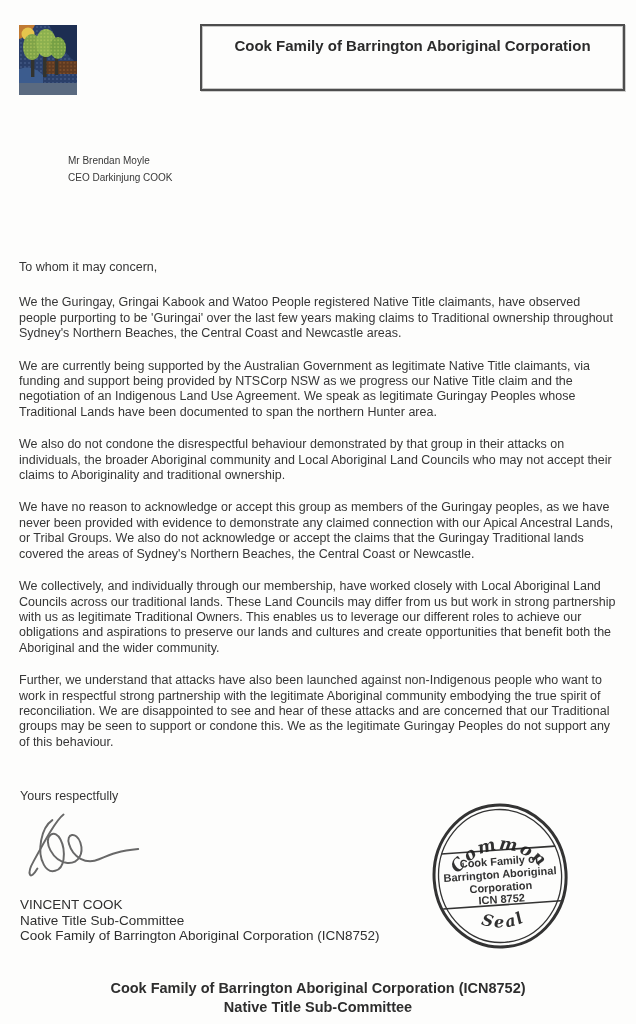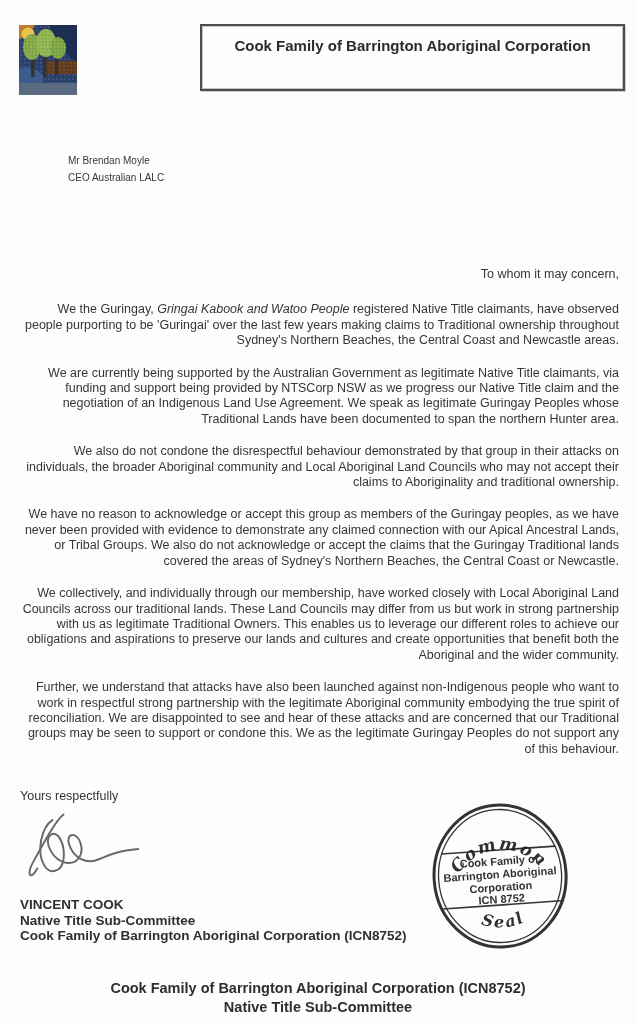--- a/index.html
+++ b/index.html
@@ -14,28 +14,28 @@
     position:absolute;left:200px;top:24px;width:425px;height:67px;
     box-sizing:border-box;border:2px solid #4d4d4d;
     box-shadow:inset 0 0 0 1px rgba(130,130,130,.45), 1px 1px 0 rgba(120,120,120,.35);
     text-align:center;padding-top:10px;
     font-weight:bold;font-size:15px;line-height:19px;color:#2b2b2b;
   }
   
   .recipient{position:absolute;left:68px;top:152px;font-size:10px;line-height:17px;color:#383838;}
   
   .body{position:absolute;left:19px;top:252px;width:600px;font-size:12.5px;line-height:15.4px;color:#363636;}
-  .body p{margin:15px 0 17px 0;text-align:right;}
+  .body p{margin:8px 0 17px 0;}
   .body p.salutation{margin-bottom:20px;}
-  .italic{font-style:italic;}
+  .italic{}
   
   .closing{position:absolute;left:20px;top:789px;font-size:13px;color:#363636;}
   .valediction{font-size:12.5px;}
   .signature{display:block;margin:4px 0 0 0;width:130px;height:84px;}
-  .sign-block{margin-top:6px;font-weight:bold;font-size:13.5px;line-height:15.6px;color:#2f2f2f;}
+  .sign-block{margin-top:6px;font-weight:normal;font-size:13.5px;line-height:15.6px;color:#2f2f2f;}
   
   .seal{position:absolute;left:428px;top:797px;width:144px;height:156px;transform:rotate(-4deg);}
   .seal-blackletter{font-family:"DejaVu Serif",serif;font-weight:bold;font-style:italic;letter-spacing:2px;}
   .seal-sans{font-family:"Liberation Sans",sans-serif;font-weight:600;}
   
   .footer{position:absolute;left:0;top:979px;width:100%;text-align:center;
     font-weight:bold;font-size:14.5px;line-height:18.5px;color:#2e2e2e;}
 </style>
 </head>
 <body>
@@ -73,21 +73,21 @@
     <ellipse cx="39" cy="23" rx="8" ry="11" fill="#76a045"></ellipse>
     <ellipse cx="39" cy="23" rx="8" ry="11" fill="url(#dotsGreen)"></ellipse>
   </svg>
 
   <div class="title-box">
     <div>Cook Family of Barrington Aboriginal Corporation</div>
   </div>
 
   <div class="recipient">
     <div>Mr Brendan Moyle</div>
-    <div>CEO Australian LALC</div>
+    <div>CEO Darkinjung COOK</div>
   </div>
 
   <div class="body">
     <p class="salutation">To whom it may concern,</p>
     <p><span>We the Guringay, </span><span class="italic">Gringai Kabook and Watoo People</span><span> registered Native Title claimants, have observed people purporting to be 'Guringai' over the last few years making claims to Traditional ownership throughout Sydney's Northern Beaches, the Central Coast and Newcastle areas.</span></p>
     <p>We are currently being supported by the Australian Government as legitimate Native Title claimants, via funding and support being provided by NTSCorp NSW as we progress our Native Title claim and the negotiation of an Indigenous Land Use Agreement. We speak as legitimate Guringay Peoples whose Traditional Lands have been documented to span the northern Hunter area.</p>
     <p>We also do not condone the disrespectful behaviour demonstrated by that group in their attacks on individuals, the broader Aboriginal community and Local Aboriginal Land Councils who may not accept their claims to Aboriginality and traditional ownership.</p>
     <p>We have no reason to acknowledge or accept this group as members of the Guringay peoples, as we have never been provided with evidence to demonstrate any claimed connection with our Apical Ancestral Lands, or Tribal Groups. We also do not acknowledge or accept the claims that the Guringay Traditional lands covered the areas of Sydney's Northern Beaches, the Central Coast or Newcastle.</p>
     <p>We collectively, and individually through our membership, have worked closely with Local Aboriginal Land Councils across our traditional lands. These Land Councils may differ from us but work in strong partnership with us as legitimate Traditional Owners. This enables us to leverage our different roles to achieve our obligations and aspirations to preserve our lands and cultures and create opportunities that benefit both the Aboriginal and the wider community.</p>
     <p>Further, we understand that attacks have also been launched against non-Indigenous people who want to work in respectful strong partnership with the legitimate Aboriginal community embodying the true spirit of reconciliation. We are disappointed to see and hear of these attacks and are concerned that our Traditional groups may be seen to support or condone this.  We as the legitimate Guringay Peoples do not support any of this behaviour.</p>

